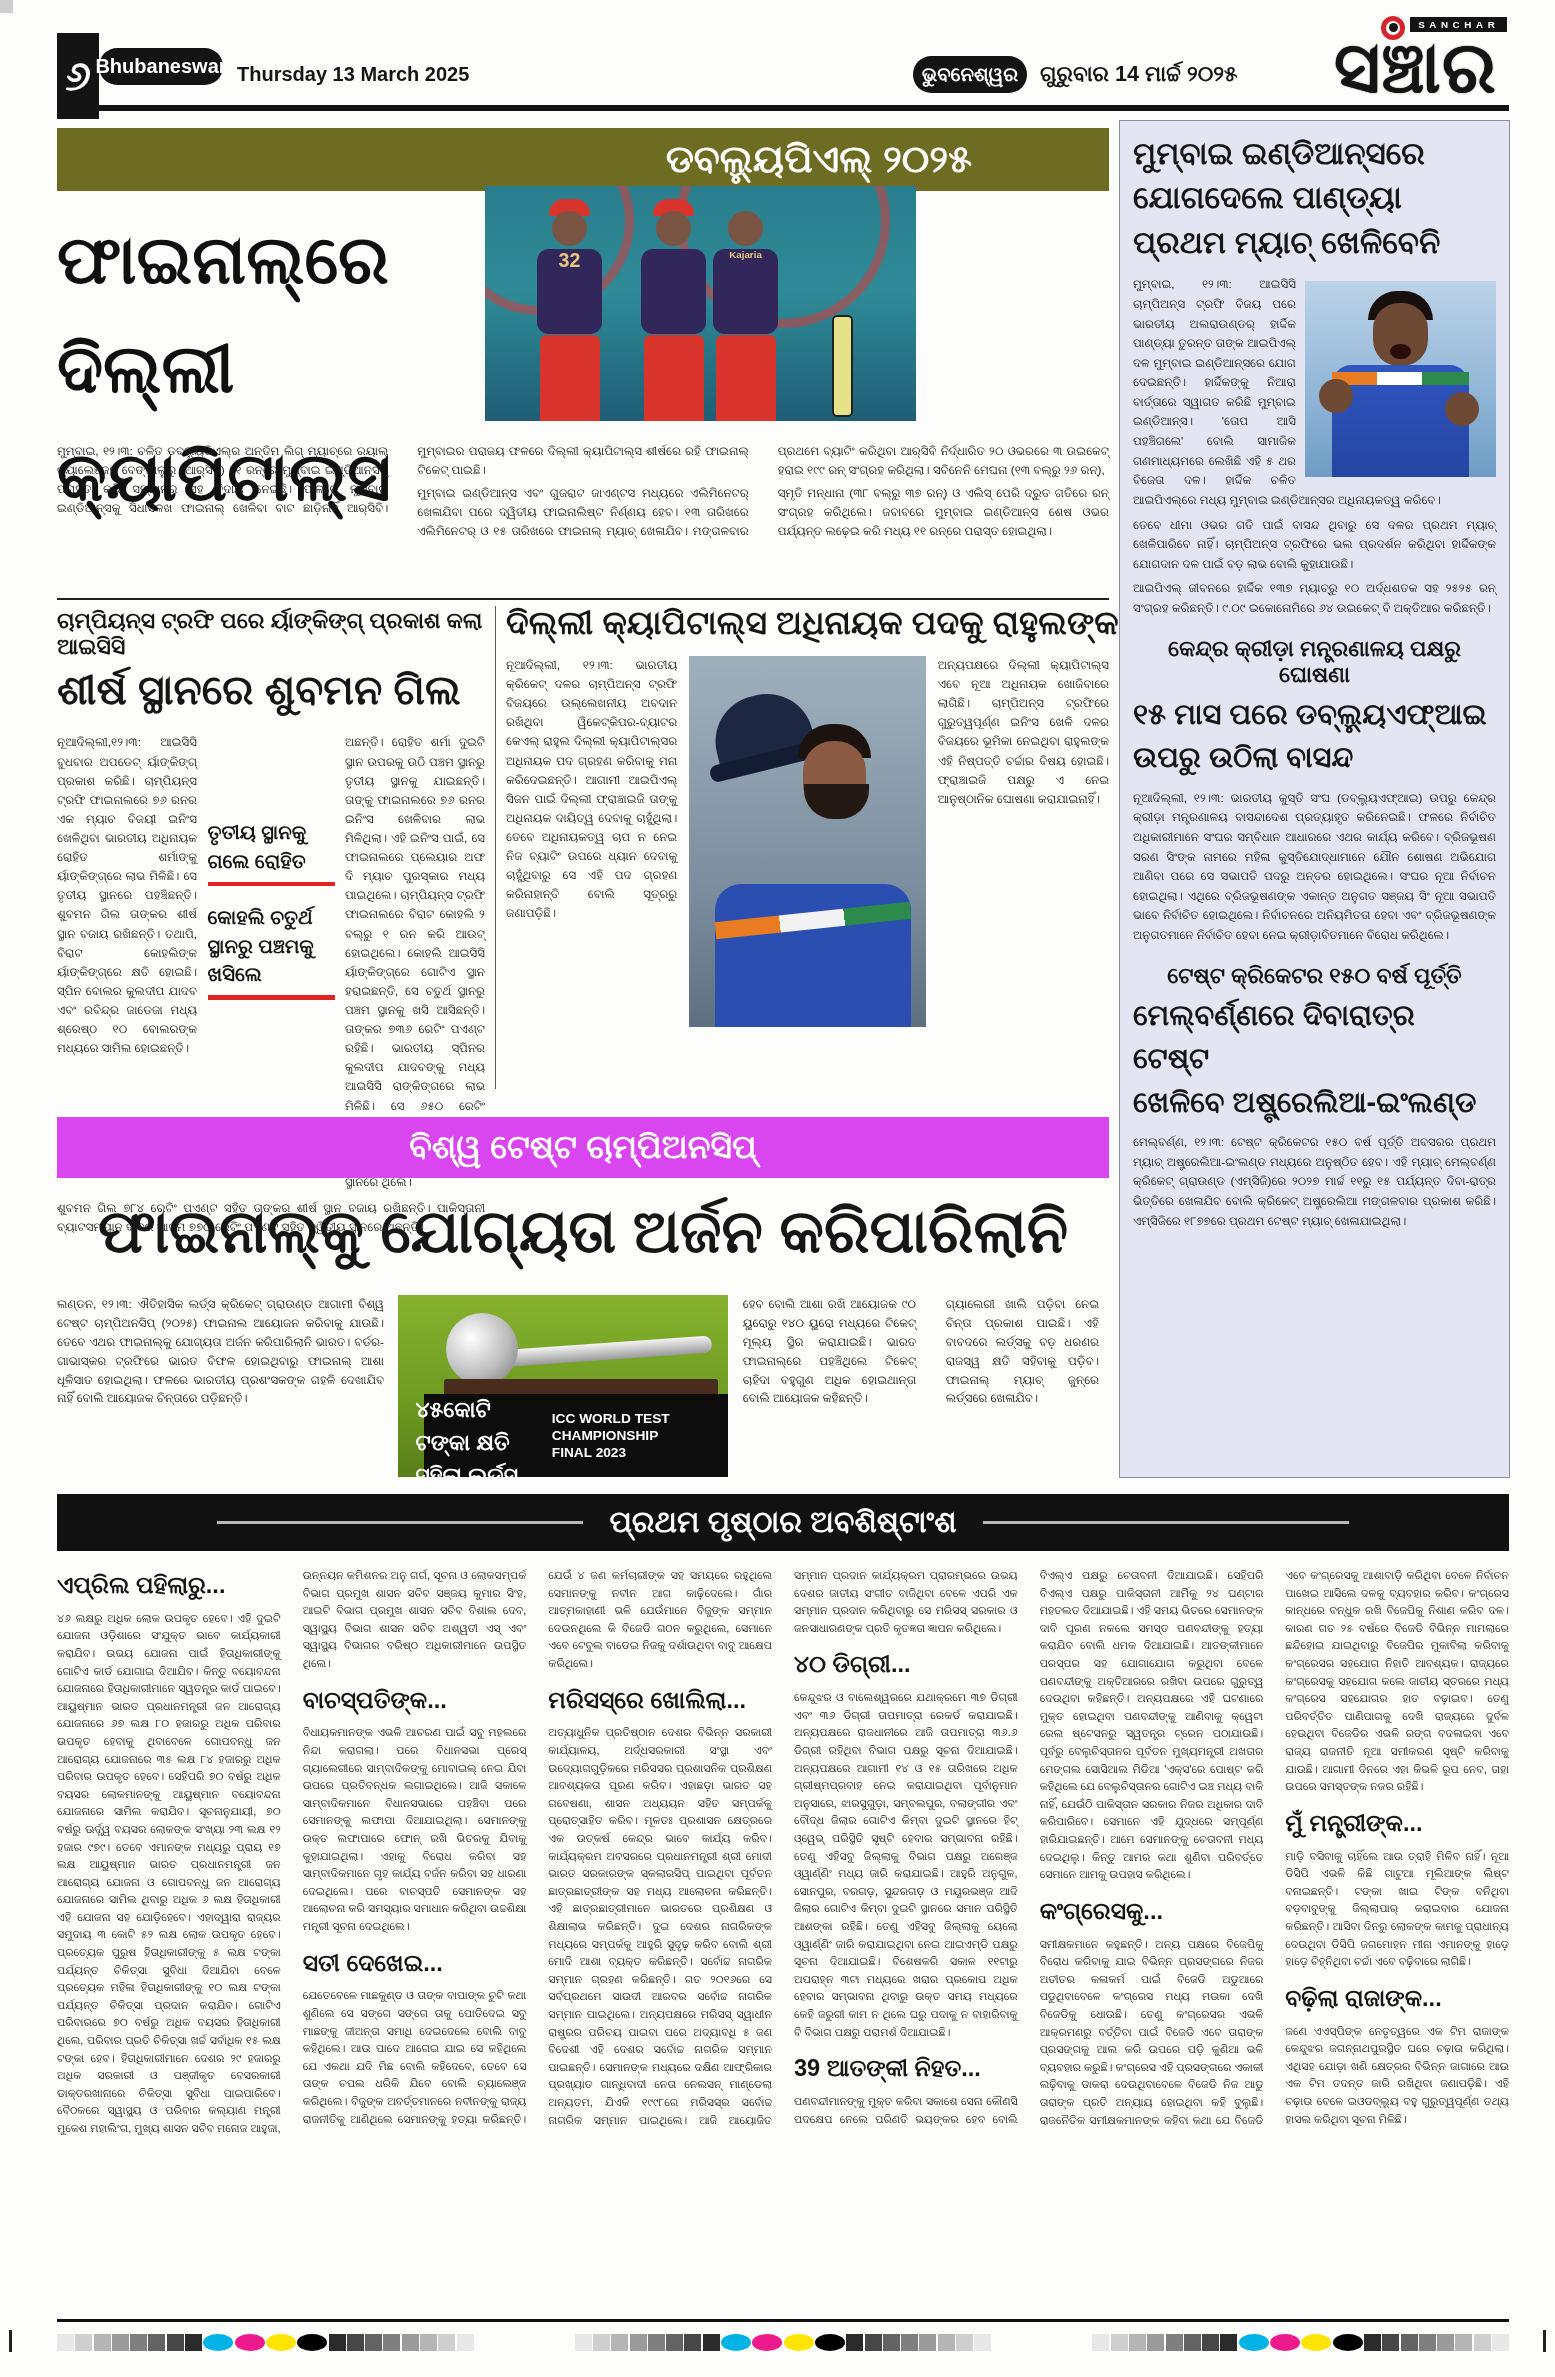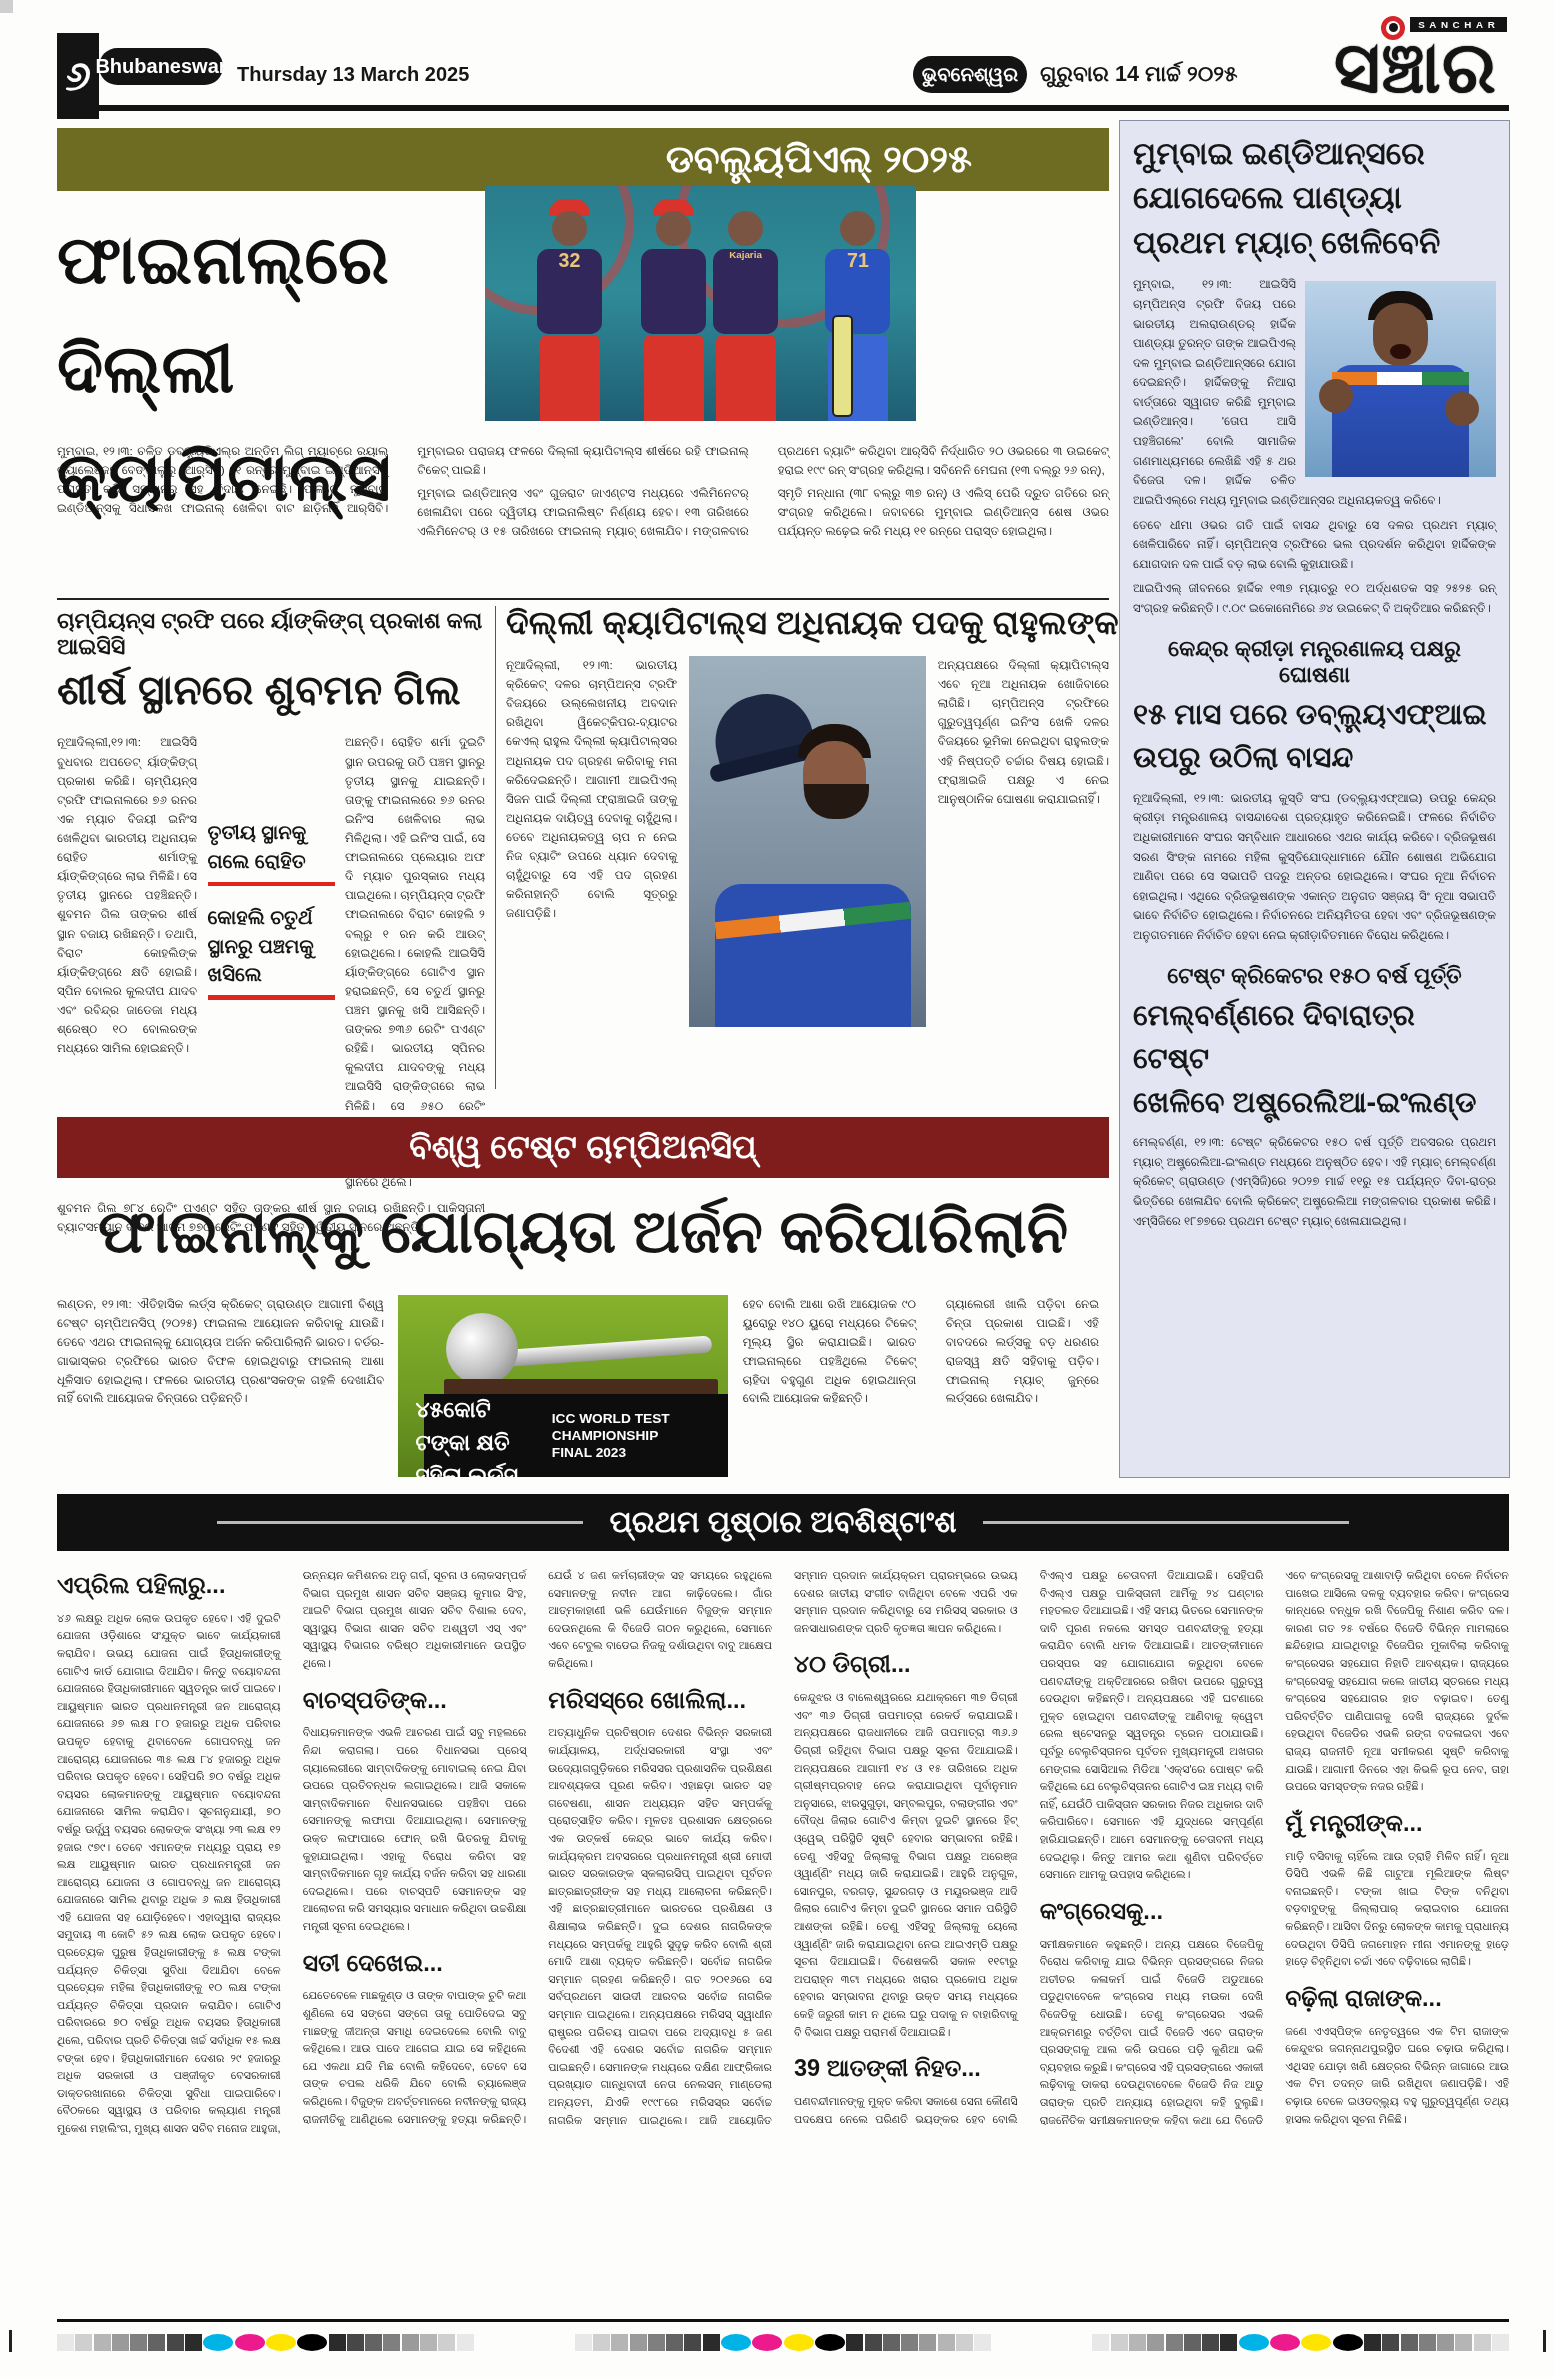--- a/index.html
+++ b/index.html
@@ -71,21 +71,21 @@
   #rahul-photo .helmet{position:absolute;left:23.5px;top:39px;width:98px;height:72px;background:#1d2742;
       border-radius:46px 46px 13px 13px;transform:rotate(-14deg);}
   #rahul-photo .peak{position:absolute;left:19.6px;top:98px;width:105px;height:17px;background:#141c33;border-radius:7.8px;transform:rotate(-14deg);}
   #rahul-photo .face{position:absolute;right:60px;top:85px;width:63px;height:73px;background:#8a5a42;border-radius:30px;}
   #rahul-photo .hair{position:absolute;right:55px;top:68px;width:73px;height:34px;background:#1c130e;border-radius:33px 33px 0 0;}
   #rahul-photo .beard{position:absolute;right:57px;top:128px;width:65px;height:35px;background:#241812;border-radius:0 0 29px 29px;}
   #rahul-photo .jersey{position:absolute;left:26px;bottom:-6.5px;width:196px;height:150px;background:#2a4fb0;border-radius:26px 26px 0 0;}
   #rahul-photo .tric{position:absolute;left:26px;bottom:98px;width:196px;height:17px;
       background:linear-gradient(90deg,#e97c23 33%,#f2f2f2 33% 66%,#2c8a4c 66%);transform:rotate(-6deg);}
   
-  #wtc-banner{left:57px;top:1117px;width:1052px;height:61px;background:#7f1d1d;color:#fff;
+  #wtc-banner{left:57px;top:1117px;width:1052px;height:61px;background:#d946ef;color:#fff;
       display:flex;align-items:center;justify-content:center;font-size:33px;font-weight:900;}
   #wtc-hl{left:57px;top:1190px;width:1052px;text-align:center;font-size:60px;font-weight:900;line-height:1.4;}
   #wtc-row{left:57px;top:1295px;width:1052px;height:182px;display:flex;gap:14.4px;}
   #wtc-row .colL{width:327px;flex:none;font-size:11.8px;line-height:1.6;}
   #wtc-row .colR{flex:1;column-count:2;column-gap:19.6px;font-size:11.8px;line-height:1.6;}
   #mace{width:330px;height:182px;flex:none;position:relative;overflow:hidden;
       background:linear-gradient(180deg,#86b22e,#6f9c22 55%,#587f1a);}
   #mace .shaft{position:absolute;left:98px;top:48px;width:216px;height:17px;border-radius:7.8px;
       background:linear-gradient(180deg,#f4f4f4,#9a9a9a);transform:rotate(-4deg);}
   #mace .globe{position:absolute;left:48px;top:18.3px;width:72px;height:72px;border-radius:50%;
@@ -178,27 +178,20 @@
   <div class="player rcb" style="left:150px;">
     <div class="cap"></div>
       <div class="head"></div>
     <div class="torso"></div>
       <div class="legs"></div>
   </div>
   <div class="player rcb" style="left:222px;">
     <div class="head"></div>
     <div class="torso">
         <div class="jersey-txt">Kajaria</div>
-      </div>
-    <div class="legs"></div>
-  </div>
-  <div class="player mi" style="right:19.6px;">
-    <div class="head"></div>
-    <div class="torso">
-        <div class="num">71</div>
       </div>
     <div class="legs"></div>
   </div>
   <div class="bat"></div>
 </div>
 
 <div class="abs jt" id="wpl-body">
   <p>ମୁମ୍ବାଇ, ୧୨।୩: ଚଳିତ ଡବଲ୍ୟୁପିଏଲ୍‌ର ଅନ୍ତିମ ଲିଗ୍ ମ୍ୟାଚ୍‌ରେ ରୟାଲ୍ ଚ୍ୟାଲେଞ୍ଜର୍ସ ବେଙ୍ଗାଲୁରୁ (ଆର୍‌ସିବି) ୧୧ ରନ୍‌ରେ ମୁମ୍ବାଇ ଇଣ୍ଡିଆନ୍ସକୁ ପରାସ୍ତ କରି ସମ୍ମାନର ସହ ବିଦାୟ ନେଇଛି। ଫଳରେ ମୁମ୍ବାଇ ଇଣ୍ଡିଆନ୍ସକୁ ସିଧାସଳଖ ଫାଇନାଲ୍ ଖେଳିବା ବାଟ ଛାଡ଼ିନାହିଁ ଆର୍‌ସିବି। ମୁମ୍ବାଇର ପରାଜୟ ଫଳରେ ଦିଲ୍ଲୀ କ୍ୟାପିଟାଲ୍ସ ଶୀର୍ଷରେ ରହି ଫାଇନାଲ୍ ଟିକେଟ୍ ପାଇଛି।</p>
   <p>ମୁମ୍ବାଇ ଇଣ୍ଡିଆନ୍ସ ଏବଂ ଗୁଜରାଟ ଜାଏଣ୍ଟସ ମଧ୍ୟରେ ଏଲିମିନେଟର୍ ଖେଳାଯିବା ପରେ ଦ୍ୱିତୀୟ ଫାଇନାଲିଷ୍ଟ ନିର୍ଣ୍ଣୟ ହେବ। ୧୩ ତାରିଖରେ ଏଲିମିନେଟର୍ ଓ ୧୫ ତାରିଖରେ ଫାଇନାଲ୍ ମ୍ୟାଚ୍ ଖେଳାଯିବ। ମଙ୍ଗଳବାର ପ୍ରଥମେ ବ୍ୟାଟିଂ କରିଥିବା ଆର୍‌ସିବି ନିର୍ଦ୍ଧାରିତ ୨୦ ଓଭରରେ ୩ ଉଇକେଟ୍ ହରାଇ ୧୯୯ ରନ୍ ସଂଗ୍ରହ କରିଥିଲା। ସବିନେନି ମେଘନା (୧୩ ବଲ୍‌ରୁ ୨୬ ରନ୍),</p>
   <p>ସ୍ମୃତି ମନ୍ଧାନା (୩୮ ବଲ୍‌ରୁ ୩୭ ରନ୍) ଓ ଏଲିସ୍ ପେରି ଦ୍ରୁତ ଗତିରେ ରନ୍ ସଂଗ୍ରହ କରିଥିଲେ। ଜବାବରେ ମୁମ୍ବାଇ ଇଣ୍ଡିଆନ୍ସ ଶେଷ ଓଭର ପର୍ଯ୍ୟନ୍ତ ଲଢ଼େଇ କରି ମଧ୍ୟ ୧୧ ରନ୍‌ରେ ପରାସ୍ତ ହୋଇଥିଲା।</p>

